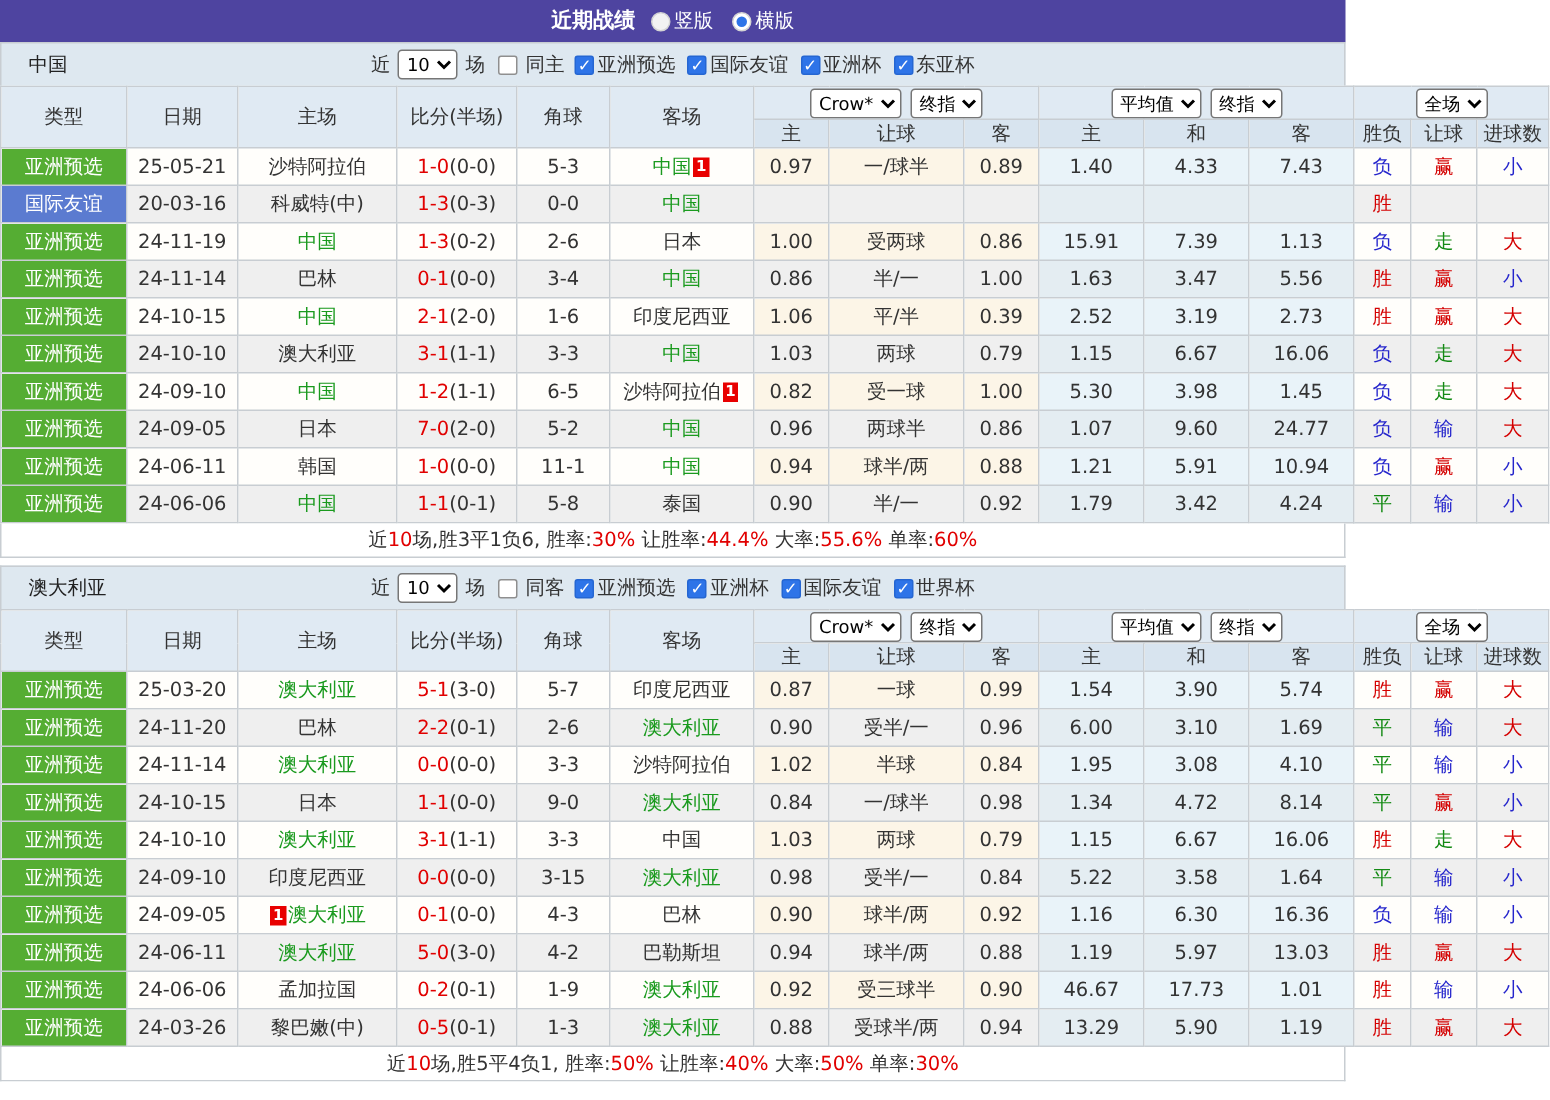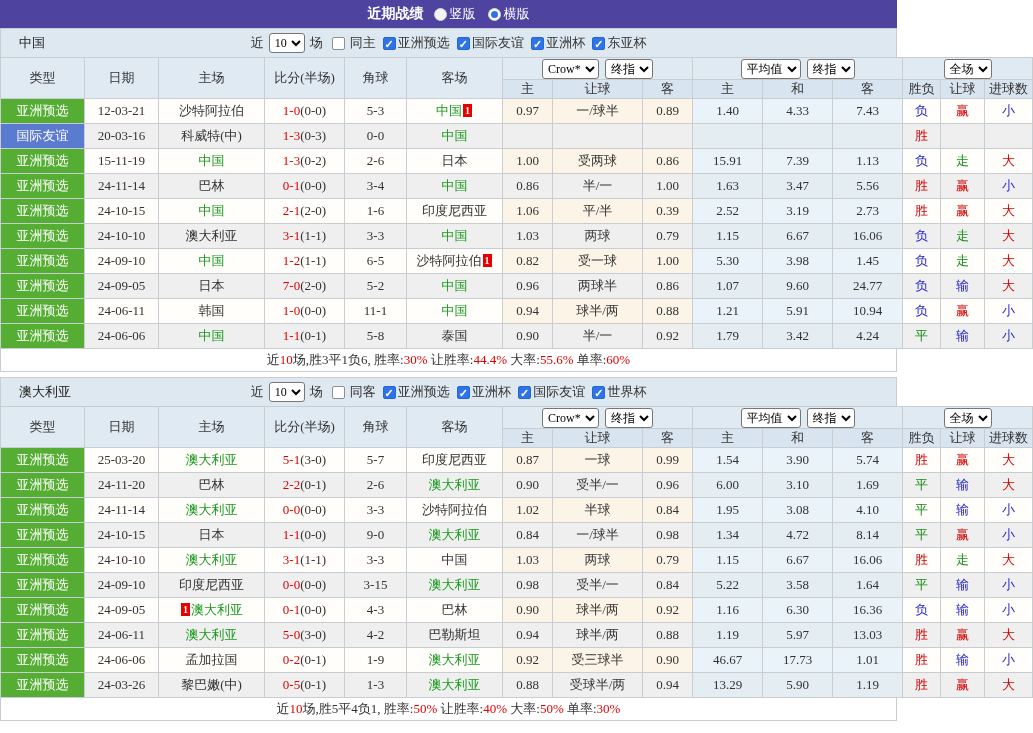--- a/index.html
+++ b/index.html
@@ -3,21 +3,21 @@
 <meta charset="utf-8">
 <style>
   * { box-sizing: border-box; }
   body {
     margin: 0;
     background: #fff;
     font-family: "DejaVu Sans", "Liberation Sans", sans-serif;
     font-size: 13px;
     color: #333;
   }
-  .page { width: 897px; font-family: Liberation Serif, serif; }
+  .page { width: 897px; }
 
   
   .titlebar {
     height: 28px;
     background: #4e44a0;
     color: #fff;
     display: flex;
     align-items: center;
     justify-content: center;
     gap: 10px;
@@ -214,21 +214,21 @@
           <th>客</th>
           <th>胜负</th>
           <th>让球</th>
           <th>进球数</th>
         </tr>
       </thead>
       <tbody>
 
           <tr>
             <td class="type t-green">亚洲预选</td>
-            <td>12-03-21</td>
+            <td>25-05-21</td>
             <td><span>沙特阿拉伯</span></td>
             <td><span class="ft">1-0</span><span>(0-0)</span></td>
             <td>5-3</td>
             <td><span class="focus">中国</span><span class="card">1</span></td>
             <td class="od">0.97</td>
             <td class="od">一/球半</td>
             <td class="od">0.89</td>
             <td class="av">1.40</td>
             <td class="av">4.33</td>
             <td class="av">7.43</td>
@@ -250,21 +250,21 @@
             <td class="av"></td>
             <td class="av"></td>
             <td class="av"></td>
             <td class="red">胜</td>
             <td></td>
             <td></td>
           </tr>
 
           <tr>
             <td class="type t-green">亚洲预选</td>
-            <td>15-11-19</td>
+            <td>24-11-19</td>
             <td><span class="focus">中国</span></td>
             <td><span class="ft">1-3</span><span>(0-2)</span></td>
             <td>2-6</td>
             <td><span>日本</span></td>
             <td class="od">1.00</td>
             <td class="od">受两球</td>
             <td class="od">0.86</td>
             <td class="av">15.91</td>
             <td class="av">7.39</td>
             <td class="av">1.13</td>

